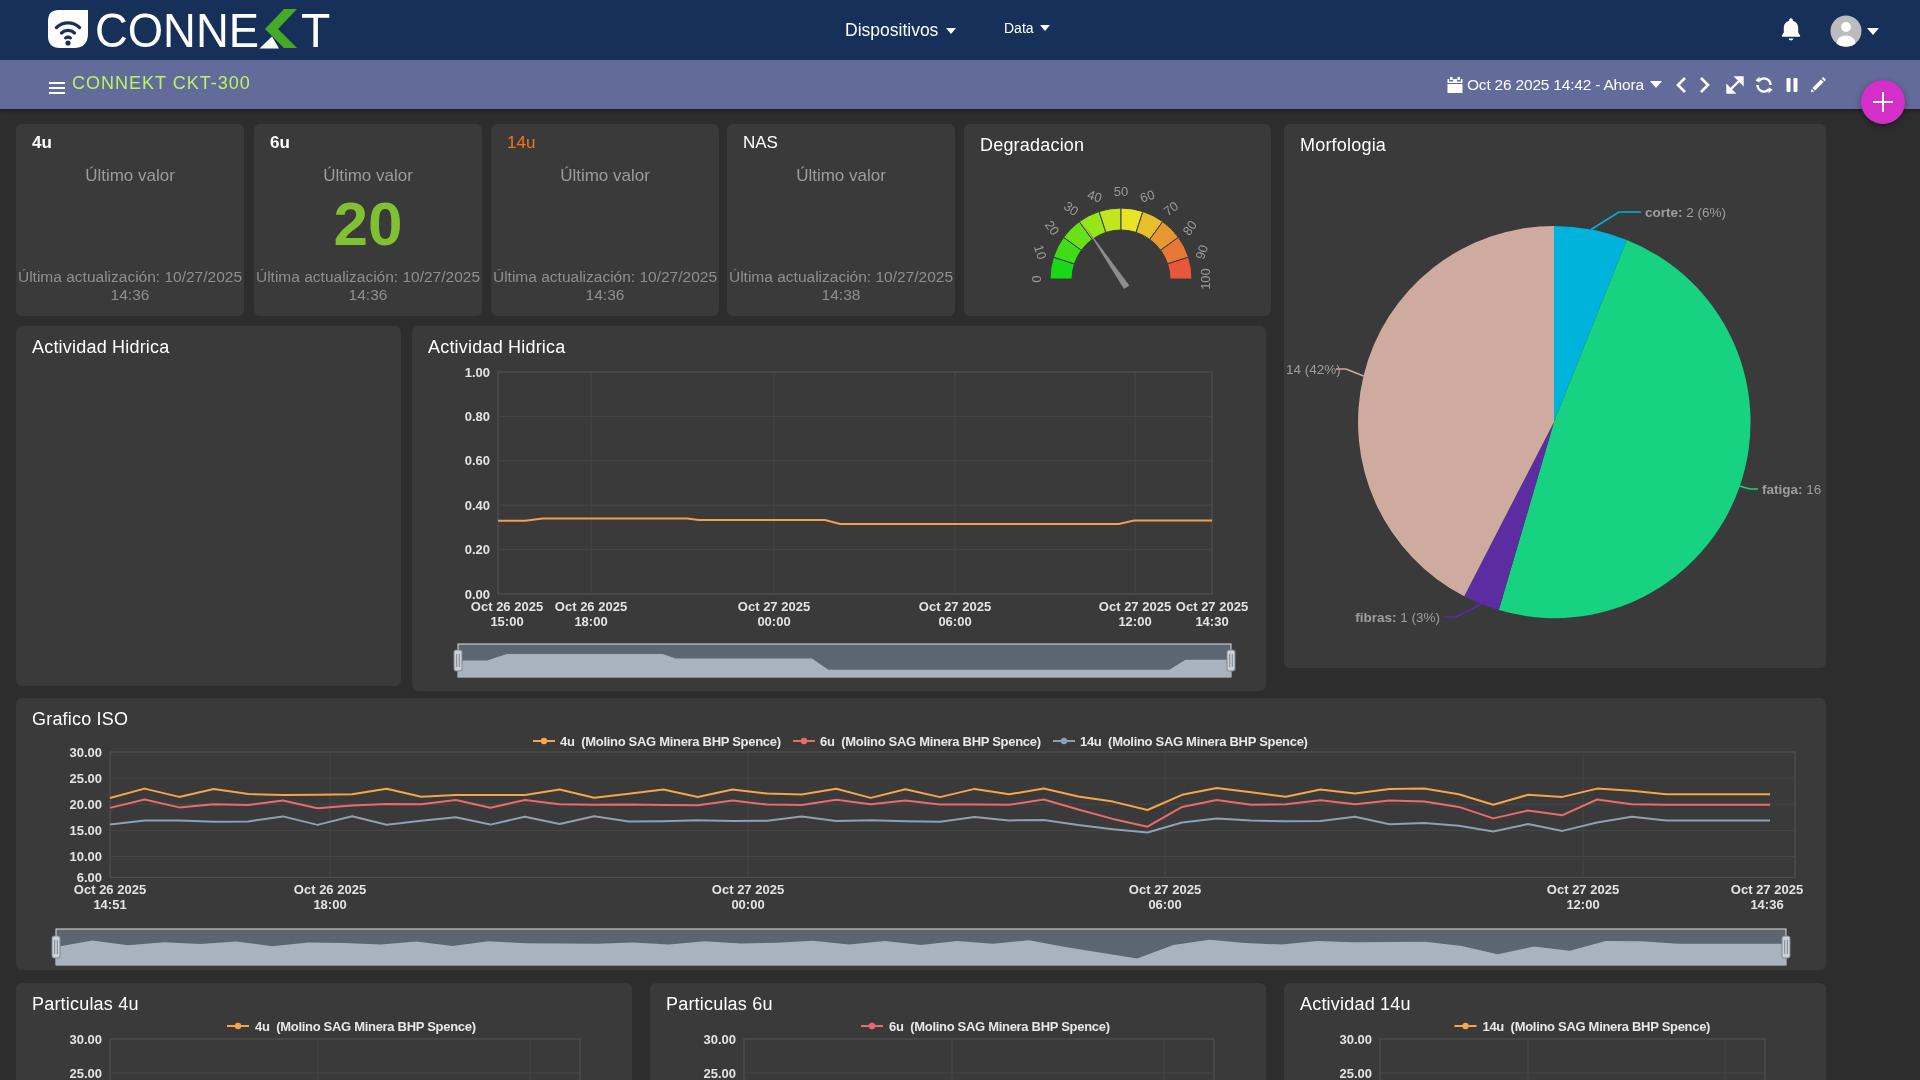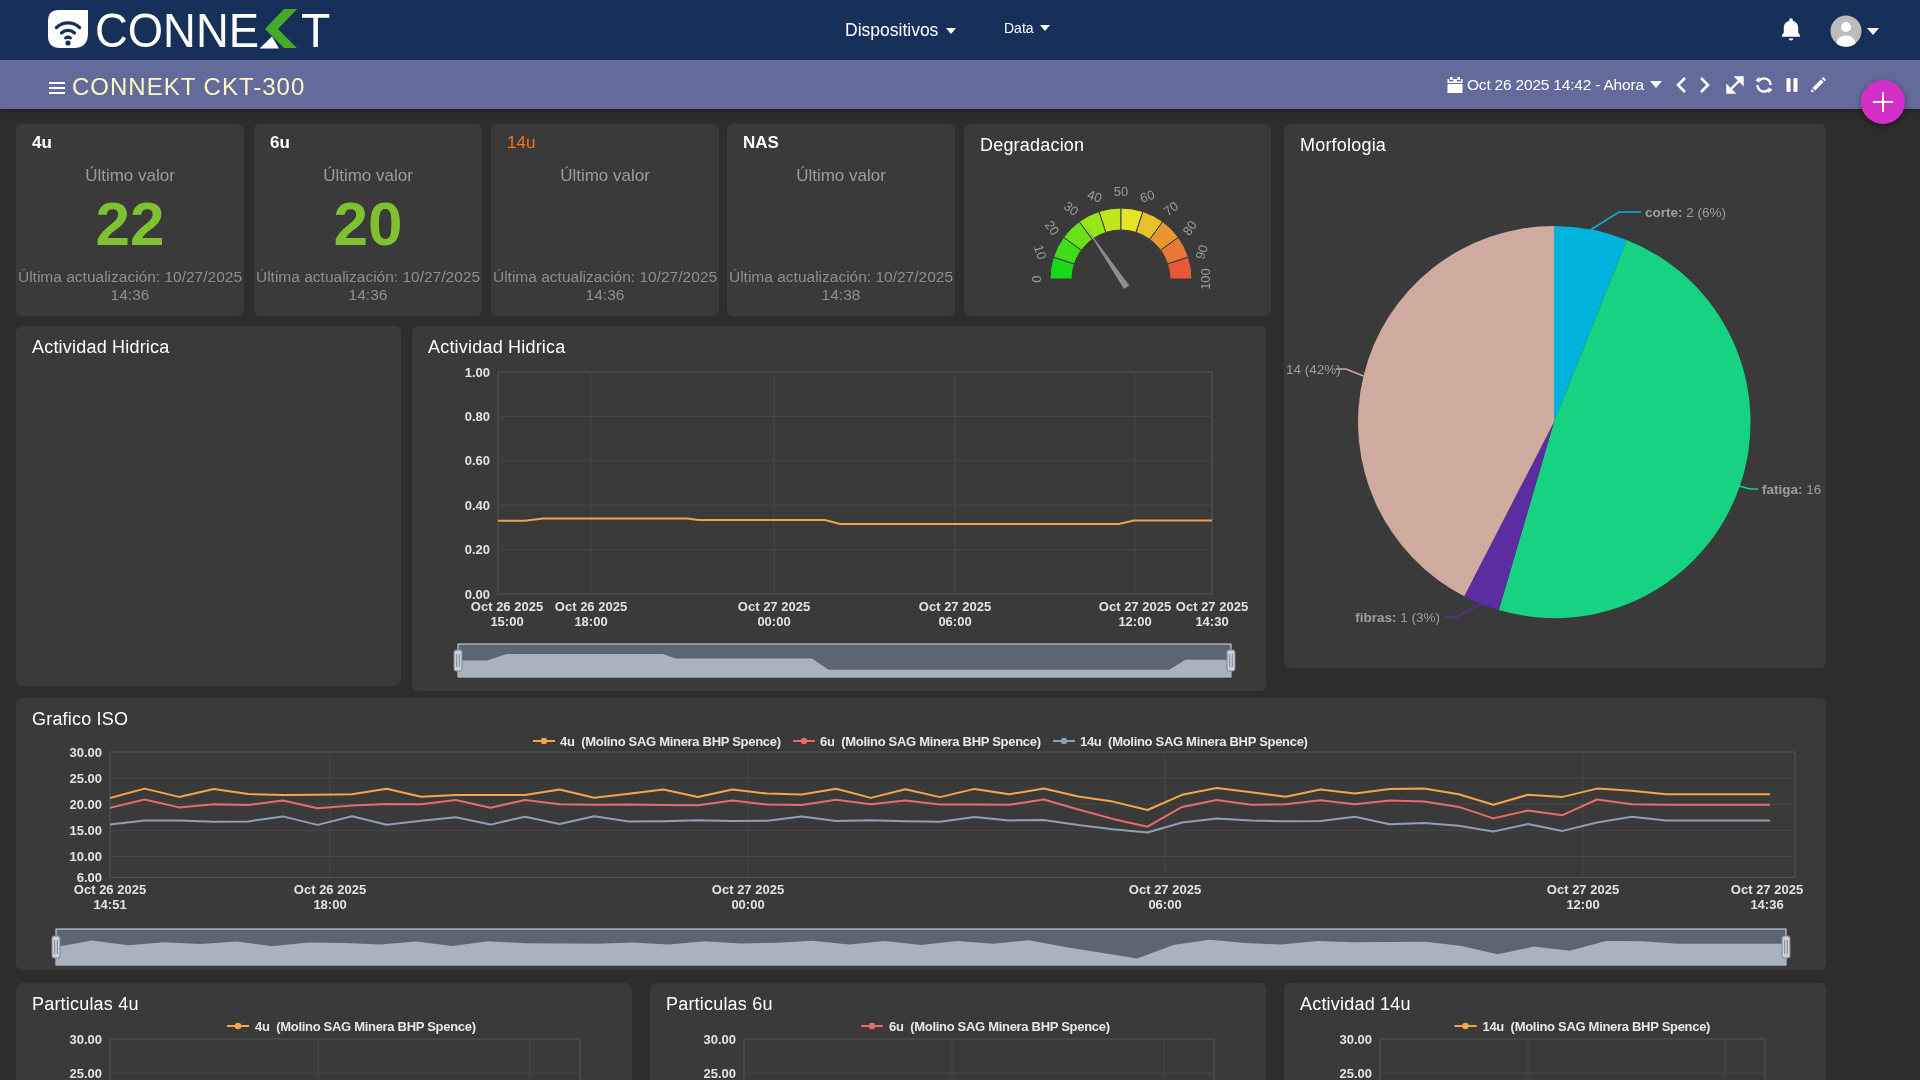--- a/index.html
+++ b/index.html
@@ -34,21 +34,21 @@
         <path d="M6.5 28.5 a9.5 8 0 0 1 19 0 A 15.5 15.5 0 0 1 6.5 28.5z" fill="#fff"></path>
       </svg></div>
   <div class="abs" style="left:1867px;top:28px;width:0;height:0;border-left:6px solid transparent;border-right:6px solid transparent;border-top:7px solid #fff"></div>
 </div>
 <div class="abs" style="left:0;top:60px;width:1920px;height:49px;background:#636b9b;box-shadow:0 2px 3px rgba(0,0,0,.3)">
   <div class="abs" style="left:49px;top:22px;width:16px">
     <div style="height:2px;background:#fff;margin-bottom:3px"></div>
       <div style="height:2px;background:#fff;margin-bottom:3px"></div>
       <div style="height:2px;background:#fff"></div>
   </div>
-  <div class="abs" style="left:72px;top:13px;font-size:24px;color:#fef9c3;letter-spacing:1px">CONNEKT CKT-300</div>
+  <div class="abs" style="left:72px;top:13px;font-size:18px;color:#bef264;letter-spacing:1px">CONNEKT CKT-300</div>
   <div class="abs" style="left:1446px;top:16px"><svg width="18" height="18" viewBox="0 0 18 18">
         <path fill="#fff" d="M4 1h2.6v3H4zM11.4 1H14v3h-2.6zM1.5 3h1.6v2.6h4V3h3.8v2.6h4V3h1.6v4H1.5zM1.5 8h15V17h-15z"></path>
       </svg></div>
   <div class="abs" style="left:1467px;top:16px;color:#fff;font-size:15.5px;letter-spacing:-0.2px">Oct 26 2025 14:42 - Ahora</div>
   <div class="abs" style="left:1650px;top:21px;width:0;height:0;border-left:6px solid transparent;border-right:6px solid transparent;border-top:7px solid #fff"></div>
   <div class="abs" style="left:1675px;top:16px"><svg width="12" height="18" viewBox="0 0 12 18">
         <path d="M10 2 L3 9 L10 16" stroke="#fff" stroke-width="2.6" fill="none"></path>
       </svg></div>
   <div class="abs" style="left:1699px;top:16px"><svg width="12" height="18" viewBox="0 0 12 18">
         <path d="M2 2 L9 9 L2 16" stroke="#fff" stroke-width="2.6" fill="none"></path>
@@ -80,36 +80,35 @@
         </g>
       </svg></div>
 </div>
 <div class="abs" style="left:1861px;top:80px;width:44px;height:44px;border-radius:50%;background:#d430c9;box-shadow:0 2px 6px rgba(0,0,0,.4)">
   <div class="abs" style="left:20.8px;top:12px;width:2.4px;height:20px;background:#fff"></div>
   <div class="abs" style="left:12px;top:20.8px;width:20px;height:2.4px;background:#fff"></div>
 </div>
 <div class="card" style="left:16px;top:124px;width:228px;height:192px">
   <div class="abs" style="left:16px;top:9px;font-size:17px;font-weight:bold;color:#fff">4u</div>
   <div class="abs" style="left:0;top:42px;width:228px;text-align:center;font-size:17px;color:#9c9c9c">Último valor</div>
-  <div class="abs" style="left:0;top:64px;width:228px;text-align:center;font-size:62px;font-weight:bold;color:#7fc131">22</div>
   <div class="abs" style="left:0;top:144px;width:228px;text-align:center;font-size:15.5px;color:#8f8f8f;line-height:1.18">Última actualización: 10/27/2025<br>14:36</div>
 </div>
 <div class="card" style="left:254px;top:124px;width:228px;height:192px">
   <div class="abs" style="left:16px;top:9px;font-size:17px;font-weight:bold;color:#fff">6u</div>
   <div class="abs" style="left:0;top:42px;width:228px;text-align:center;font-size:17px;color:#9c9c9c">Último valor</div>
   <div class="abs" style="left:0;top:64px;width:228px;text-align:center;font-size:62px;font-weight:bold;color:#7fc131">20</div>
   <div class="abs" style="left:0;top:144px;width:228px;text-align:center;font-size:15.5px;color:#8f8f8f;line-height:1.18">Última actualización: 10/27/2025<br>14:36</div>
 </div>
 <div class="card" style="left:491px;top:124px;width:228px;height:192px">
   <div class="abs" style="left:16px;top:9px;font-size:17px;font-weight:normal;color:#f97316">14u</div>
   <div class="abs" style="left:0;top:42px;width:228px;text-align:center;font-size:17px;color:#9c9c9c">Último valor</div>
   <div class="abs" style="left:0;top:144px;width:228px;text-align:center;font-size:15.5px;color:#8f8f8f;line-height:1.18">Última actualización: 10/27/2025<br>14:36</div>
 </div>
 <div class="card" style="left:727px;top:124px;width:228px;height:192px">
-  <div class="abs" style="left:16px;top:9px;font-size:17px;font-weight:bold;color:#fff">NAS</div>
+  <div class="abs" style="left:16px;top:9px;font-size:17px;font-weight:normal;color:#fff">NAS</div>
   <div class="abs" style="left:0;top:42px;width:228px;text-align:center;font-size:17px;color:#9c9c9c">Último valor</div>
   <div class="abs" style="left:0;top:144px;width:228px;text-align:center;font-size:15.5px;color:#8f8f8f;line-height:1.18">Última actualización: 10/27/2025<br>14:38</div>
 </div>
 <div class="card" style="left:964px;top:124px;width:307px;height:192px">
   <div class="ctitle">Degradacion</div>
     <svg width="307" height="192" style="position:absolute;left:0;top:0">
       <path d="M86.0,155.0 A71,71 0 0 1 89.5,133.1 L110.4,139.9 A49,49 0 0 0 108.0,155.0 Z" fill="hsl(120,80%,47%)" stroke="#3a3a3a" stroke-width="1"></path>
       <path d="M89.5,133.1 A71,71 0 0 1 99.6,113.3 L117.4,126.2 A49,49 0 0 0 110.4,139.9 Z" fill="hsl(108,80%,48%)" stroke="#3a3a3a" stroke-width="1"></path>
       <path d="M99.6,113.3 A71,71 0 0 1 115.3,97.6 L128.2,115.4 A49,49 0 0 0 117.4,126.2 Z" fill="hsl(96,80%,49%)" stroke="#3a3a3a" stroke-width="1"></path>
       <path d="M115.3,97.6 A71,71 0 0 1 135.1,87.5 L141.9,108.4 A49,49 0 0 0 128.2,115.4 Z" fill="hsl(83,80%,50%)" stroke="#3a3a3a" stroke-width="1"></path>

